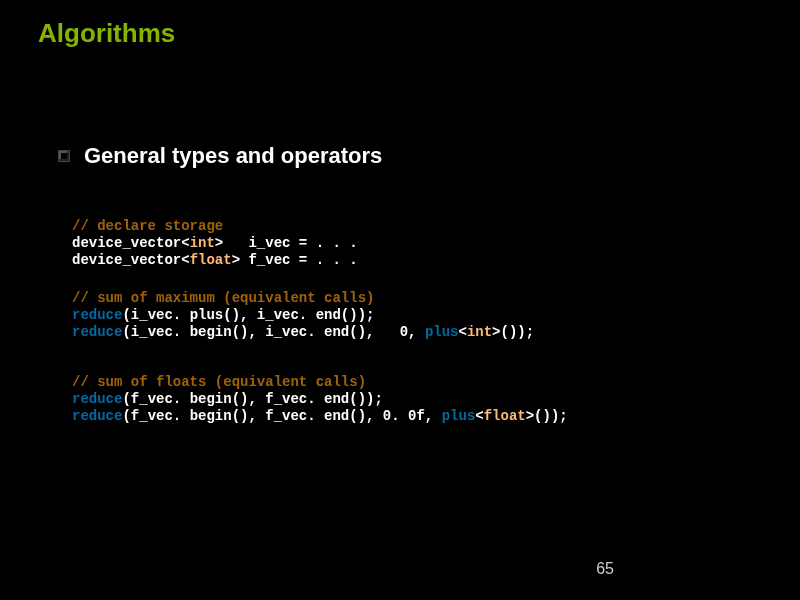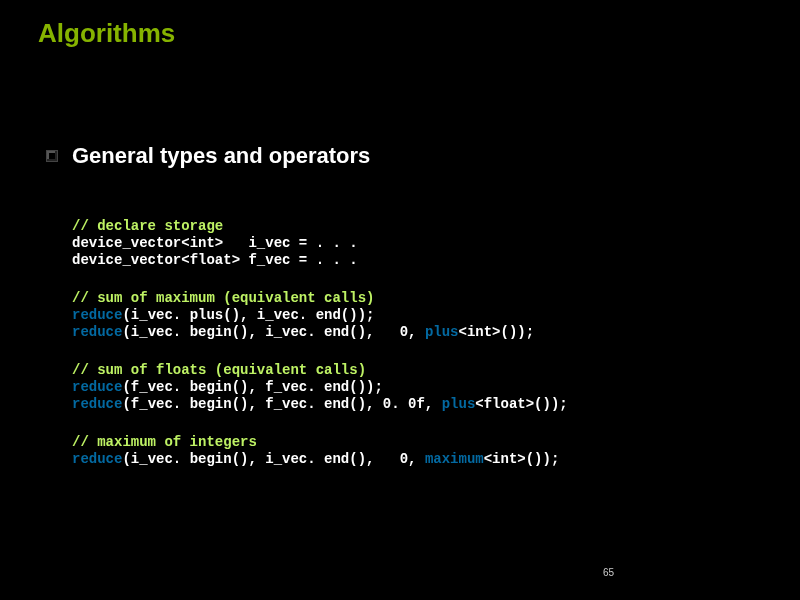--- a/index.html
+++ b/index.html
@@ -22,21 +22,21 @@
     position: absolute;
     top: 18px;
     left: 38px;
     font-size: 26px;
     font-weight: bold;
     color: #86b300;
   }
   .bullet-row {
     position: absolute;
     top: 143px;
-    left: 46px;
+    left: 58px;
     display: flex;
     align-items: center;
   }
   .bullet {
     width: 10px;
     height: 10px;
     background: #000;
     border: 1px solid #444;
     margin-right: 14px;
     box-shadow: inset -2px -2px 0 #222, inset 2px 2px 0 #555;
@@ -51,30 +51,30 @@
     left: 72px;
     font-family: "Courier New", Courier, monospace;
     font-size: 14px;
     font-weight: bold;
     line-height: 17px;
     white-space: pre;
     color: #ffffff;
   }
   .block1 { top: 218px; }
   .block2 { top: 290px; }
-  .block3 { top: 362px; }
+  .block3 { top: 374px; }
   .block4 { top: 434px; }
-  .green { color: #bef264; text-align: center; }
+  .green { color: #a16207; text-align: center; }
   .red   { color: #0369a1; }
-  .blue  { color: #ffffff; }
+  .blue  { color: #fdba74; }
   .pagenum {
     position: absolute;
     bottom: 22px;
     right: 30px;
-    font-size: 10px;
+    font-size: 16px;
     color: #cccccc;
   }
 </style>
 </head>
 <body>
 
 <div class="slide">
 
   <div class="title">Algorithms</div>
 
@@ -88,18 +88,16 @@
 <span>device_vector</span><span>&lt;</span><span class="blue">float</span><span>&gt; f_vec = . . .</span></div>
 
   <div class="code block2"><span class="green">// sum of maximum (equivalent calls)</span>
 <span class="red">reduce</span><span>(i_vec. plus(), i_vec. end());</span>
 <span class="red">reduce</span><span>(i_vec. begin(), i_vec. end(),   0, </span><span class="red">plus</span><span>&lt;</span><span class="blue">int</span><span>&gt;());</span></div>
 
   <div class="code block3"><span class="green">// sum of floats (equivalent calls)</span>
 <span class="red">reduce</span><span>(f_vec. begin(), f_vec. end());</span>
 <span class="red">reduce</span><span>(f_vec. begin(), f_vec. end(), 0. 0f, </span><span class="red">plus</span><span>&lt;</span><span class="blue">float</span><span>&gt;());</span></div>
 
-  <div class="code block4"><span class="green">// maximum of integers</span>
-<span class="red">reduce</span><span>(i_vec. begin(), i_vec. end(),   0, </span><span class="red">maximum</span><span>&lt;</span><span class="blue">int</span><span>&gt;());</span></div>
 
   <div class="pagenum">65</div>
 
 </div>
 
 </body></html>

